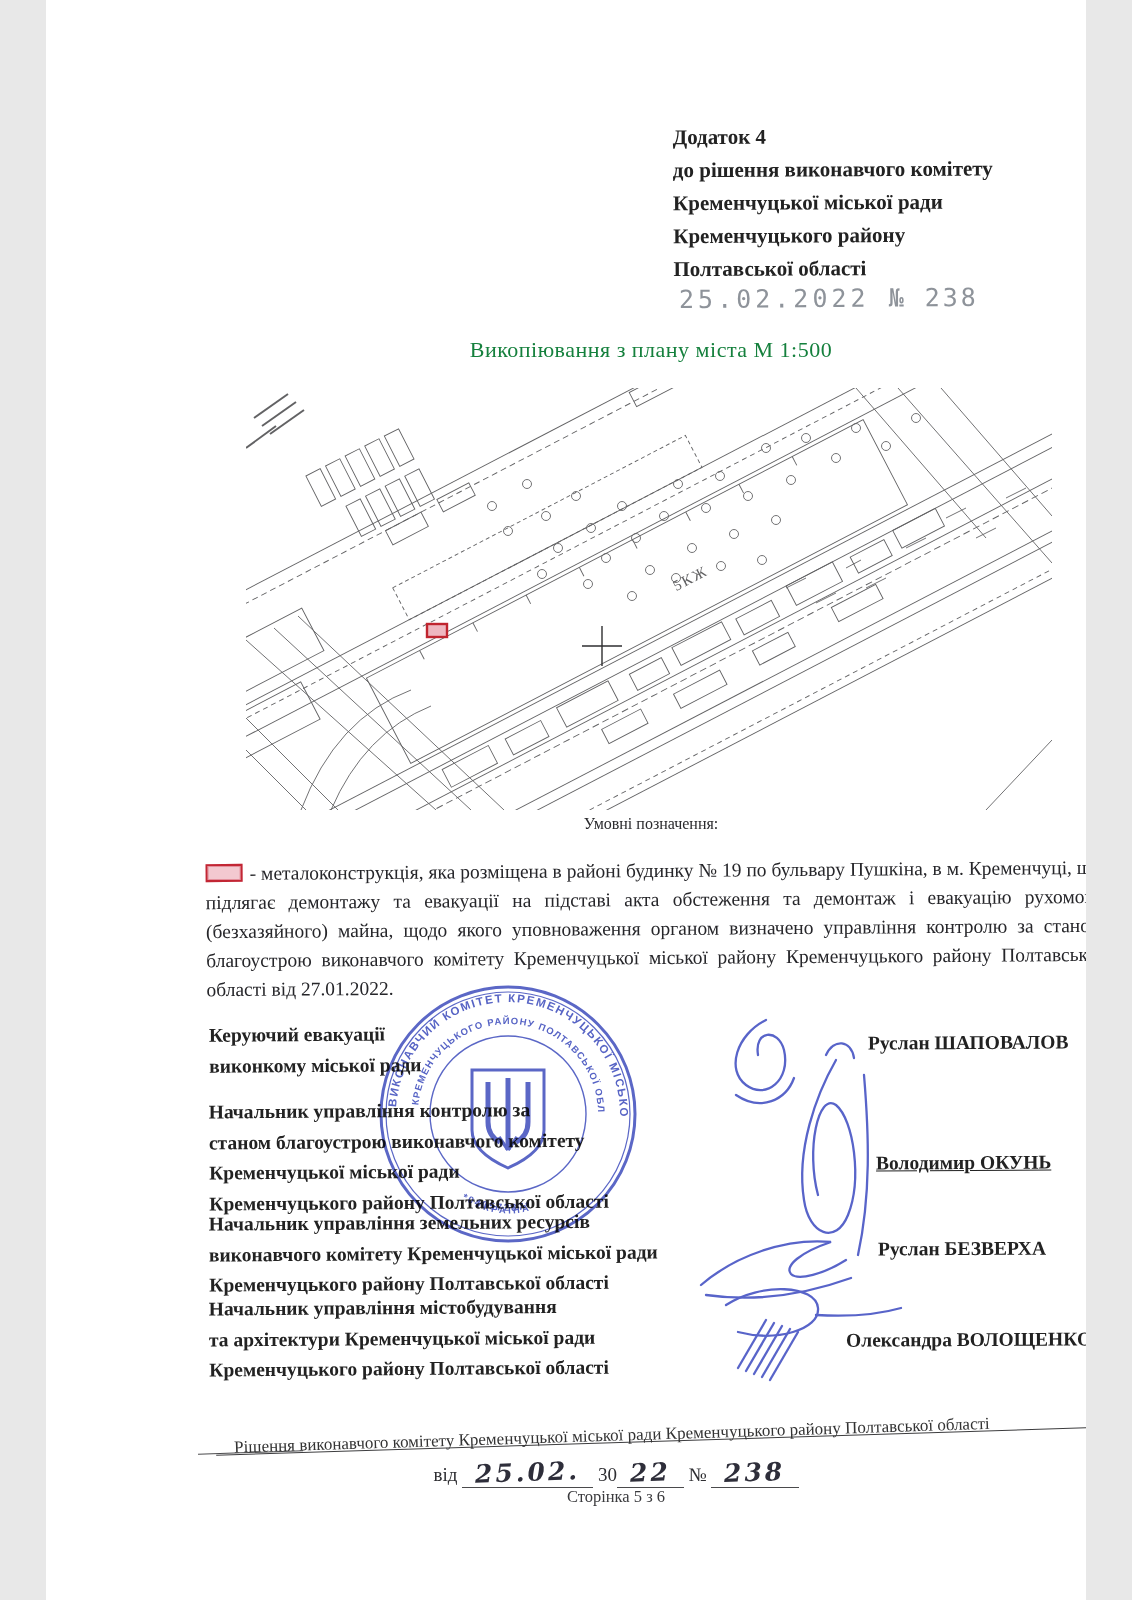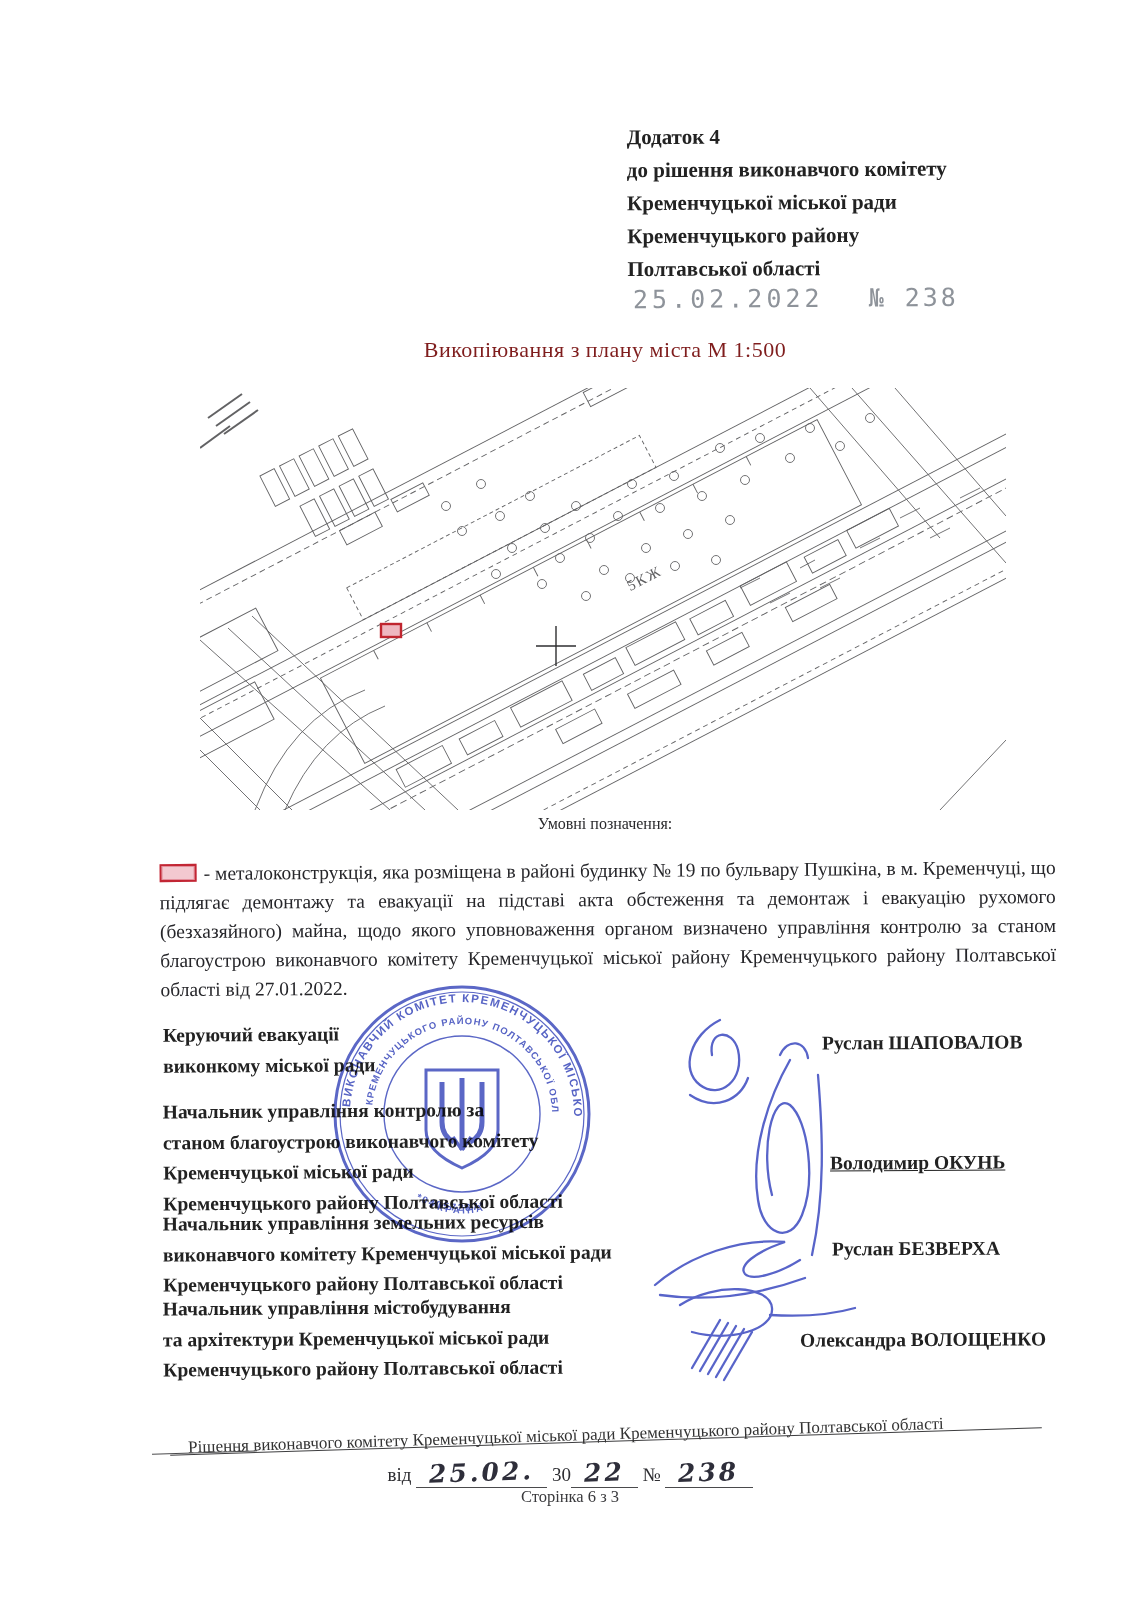--- a/index.html
+++ b/index.html
@@ -1,29 +1,29 @@
 <!DOCTYPE html>
 <html><head>
 <meta charset="utf-8">
 <style>
   html,body{margin:0;padding:0;background:#e8e8e8;}
-  .page{position:relative;width:1132px;height:1600px;background:#ffffff;overflow:hidden;
+  .page{position:relative;width:1040px;height:1600px;background:#ffffff;overflow:hidden;
         font-family:"Liberation Serif", serif;color:#1f1f22;margin:0 auto;}
   .abs{position:absolute;}
 
   
   .hdr{left:627px;top:120px;width:430px;font-weight:bold;font-size:21px;line-height:33px;
        transform:rotate(-0.3deg);color:#222;}
   .hdr div{white-space:nowrap;}
   .stampdate{left:633px;top:284px;font-family:"DejaVu Sans Mono",monospace;font-size:25px;
        color:#8e939a;letter-spacing:4px;transform:rotate(-0.4deg);}
-  .stampdate .num{margin-left:26px;letter-spacing:3px;}
-
-  
-  .doctitle{left:200px;top:337px;width:810px;text-align:center;font-size:22px;letter-spacing:.5px;color:#7f1d1d;}
+  .stampdate .num{letter-spacing:3px;}
+
+  
+  .doctitle{left:200px;top:337px;width:810px;text-align:center;font-size:22px;letter-spacing:.5px;color:#15803d;}
 
   
   .mapwrap{left:200px;top:388px;width:806px;height:422px;}
 
   
   .legendhead{left:200px;top:815px;width:810px;text-align:center;font-size:16px;color:#2a2a2d;}
   .legendtxt{left:160px;top:856px;width:896px;font-size:19.5px;line-height:29px;text-align:justify;
        transform:rotate(-0.4deg);color:#26262a;}
   .legendsym{display:inline-block;width:33px;height:14px;border:2.5px solid #c22634;background:#f3c9d0;
        vertical-align:-2px;margin-right:7px;box-shadow:0 0 0 1px #e4909c inset;}
@@ -314,15 +314,15 @@
   <div class="abs footnote">Рішення виконавчого комітету Кременчуцької міської ради Кременчуцького району Полтавської області</div>
 
   <div class="abs fromline">
     <span>від</span>
     <span class="uline"><span class="hand">25.02.</span></span>
     <span>30</span><span class="uline"><span class="hand">22</span></span>
     <span>№</span>
     <span class="uline"><span class="hand">238</span></span>
   </div>
 
-  <div class="abs pageno">Сторінка 6 з 3</div>
+  <div class="abs pageno">Сторінка 5 з 6</div>
 
 </div>
 
 </body></html>

